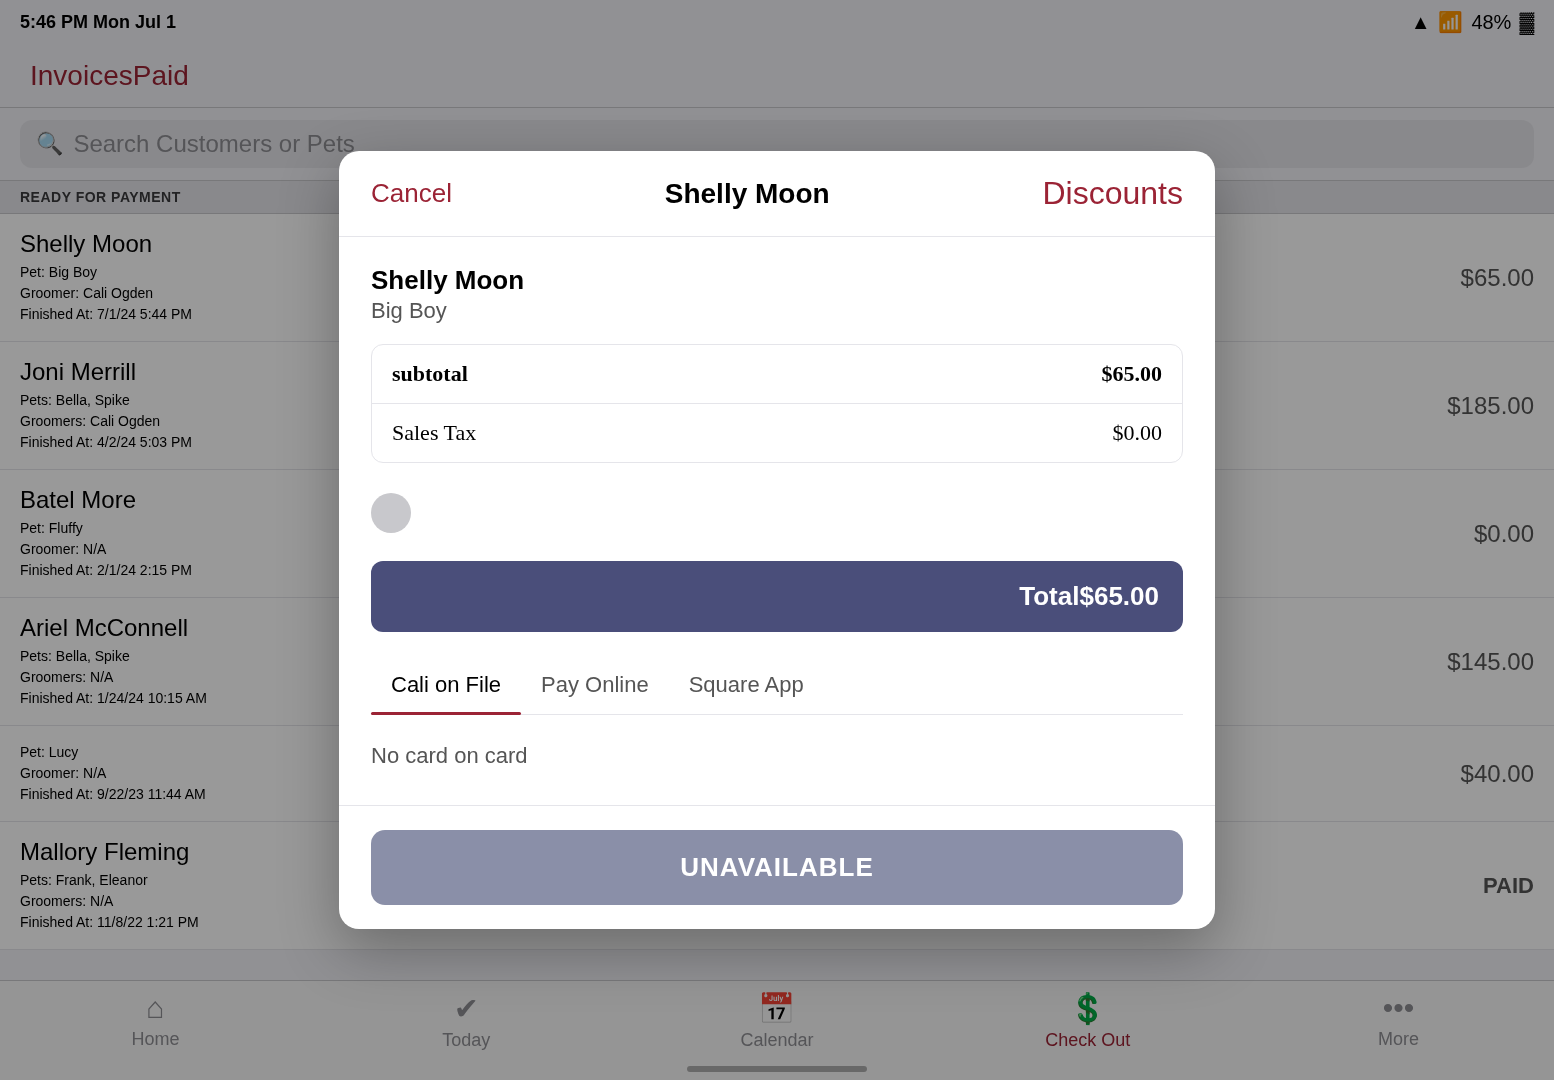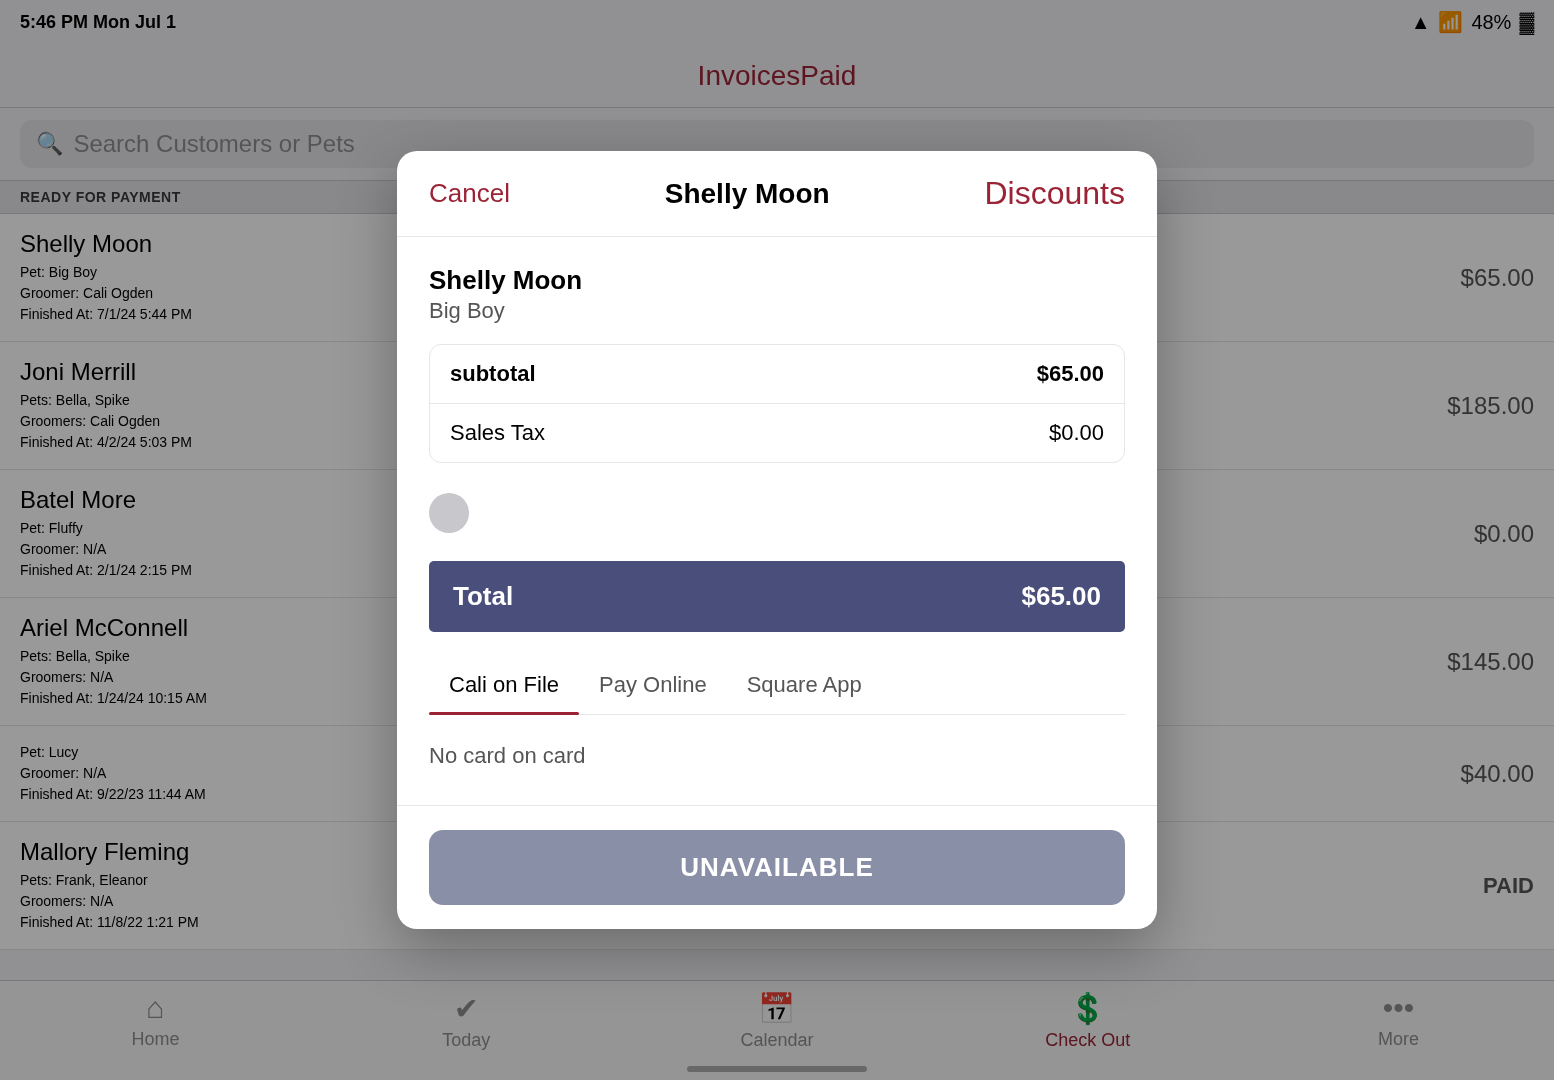--- a/index.html
+++ b/index.html
@@ -37,21 +37,21 @@
       display: flex;
       align-items: center;
       gap: 8px;
       font-size: 20px;
       color: #000;
     }
 
     
     .nav-bar {
       display: flex;
-      justify-content: center;
+      justify-content: flex-start;
       align-items: center;
       padding: 0 30px;
       height: 64px;
       background: #f2f2f7;
       border-bottom: 1px solid #c8c8cc;
     }
     .nav-invoices {
       font-size: 28px;
       color: #9b2335;
     }
@@ -154,21 +154,21 @@
       display: flex;
       justify-content: center;
       align-items: center;
       z-index: 100;
     }
 
     
     .modal {
       background: #fff;
       border-radius: 20px;
-      width: 760px;
+      width: 876px;
       max-height: 900px;
       display: flex;
       flex-direction: column;
       overflow: hidden;
       box-shadow: 0 20px 60px rgba(0,0,0,0.3);
     }
 
     
     .modal-header {
       display: flex;
@@ -215,20 +215,21 @@
       color: #555;
       margin-bottom: 20px;
     }
 
     
     .summary-table {
       border: 1px solid #e5e5ea;
       border-radius: 12px;
       overflow: hidden;
       margin-bottom: 30px;
+      font-family: Liberation Serif, serif;
     }
     .summary-row {
       display: flex;
       justify-content: space-between;
       padding: 16px 20px;
       border-bottom: 1px solid #e5e5ea;
     }
     .summary-row:last-child { border-bottom: none; }
     .summary-label { font-size: 22px; color: #000; }
     .summary-label.bold { font-weight: 700; }
@@ -244,23 +245,23 @@
       height: 40px;
       border-radius: 50%;
       background: #c8c8cc;
       border: none;
       cursor: pointer;
     }
 
     
     .total-bar {
       background: #4a4e7a;
-      border-radius: 5px;
-      display: flex;
-      justify-content: space-between;
+      border-radius: 12px;
+      display: flex;
+      justify-content: flex-end;
       align-items: center;
       padding: 20px 24px;
       margin-bottom: 28px;
     }
     .total-label {
       font-size: 26px;
       font-weight: 600;
       color: #fff;
     }
     .total-value {

